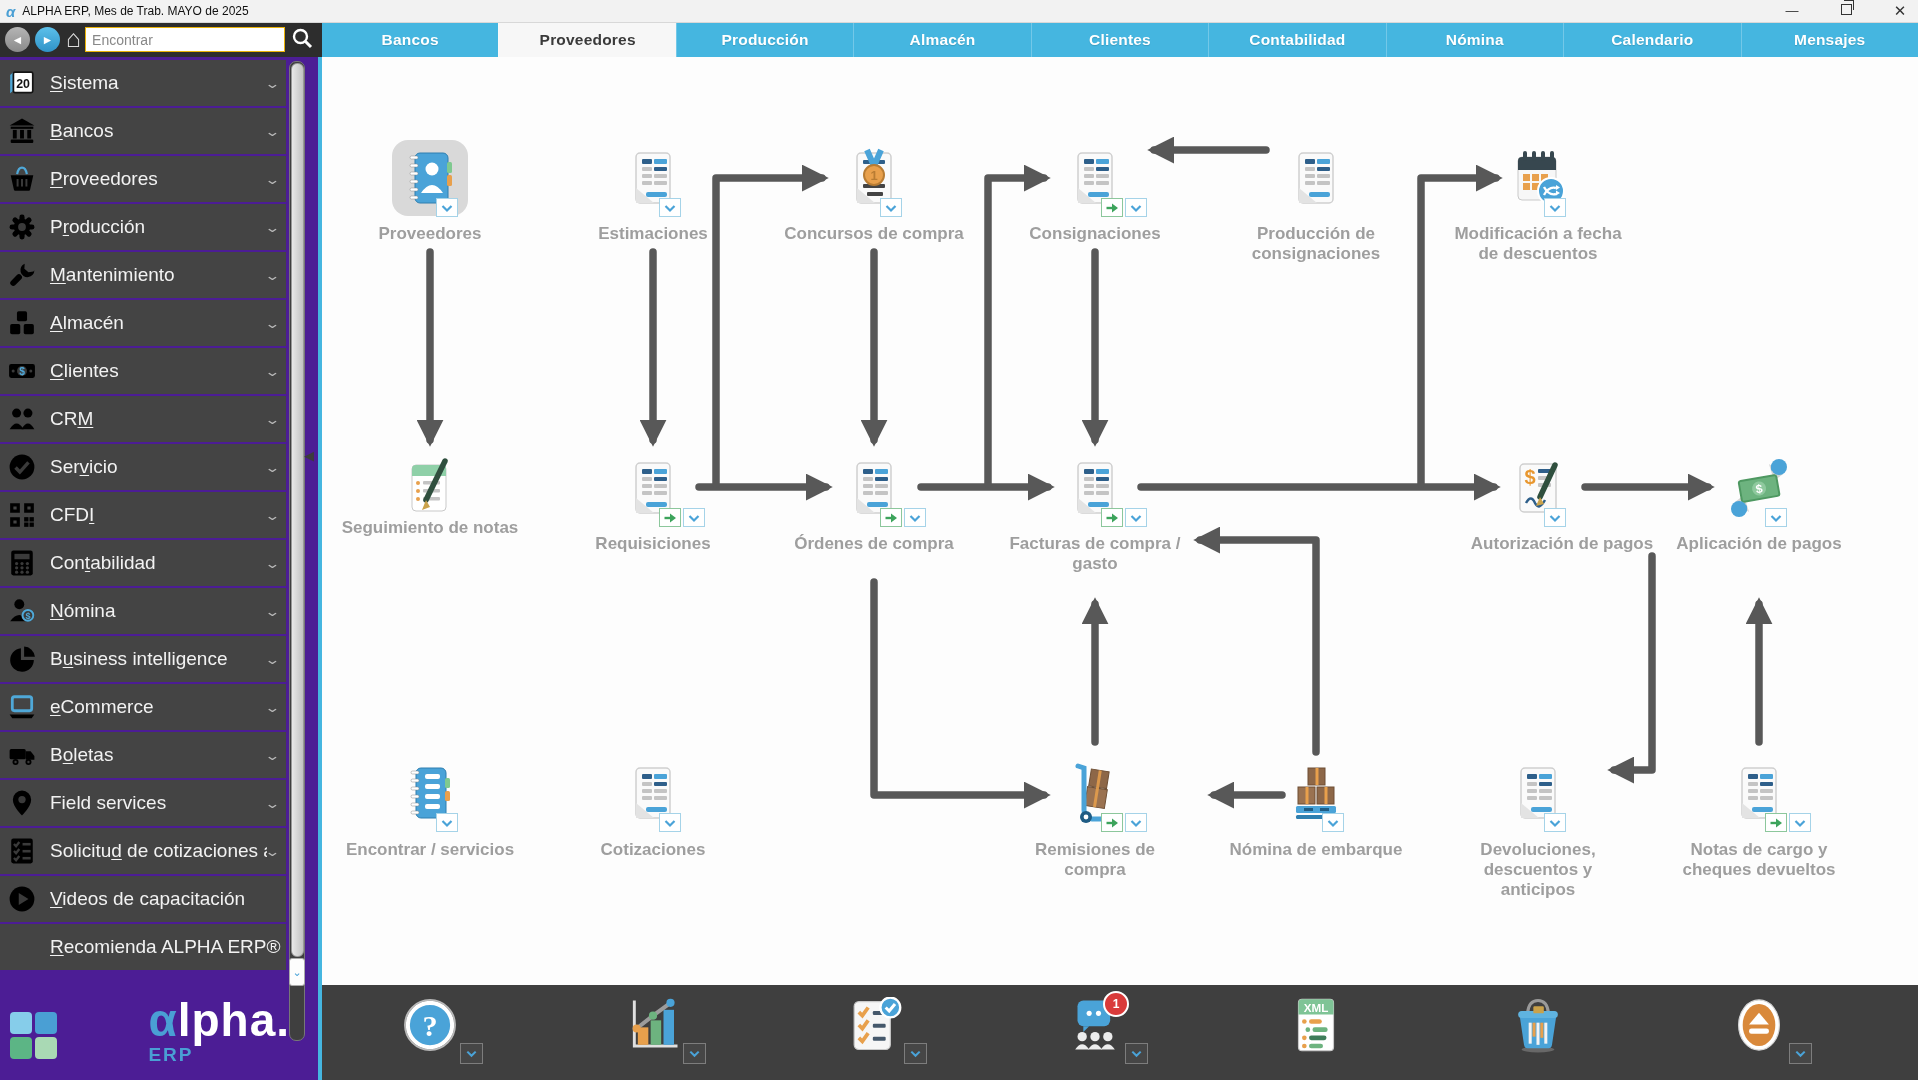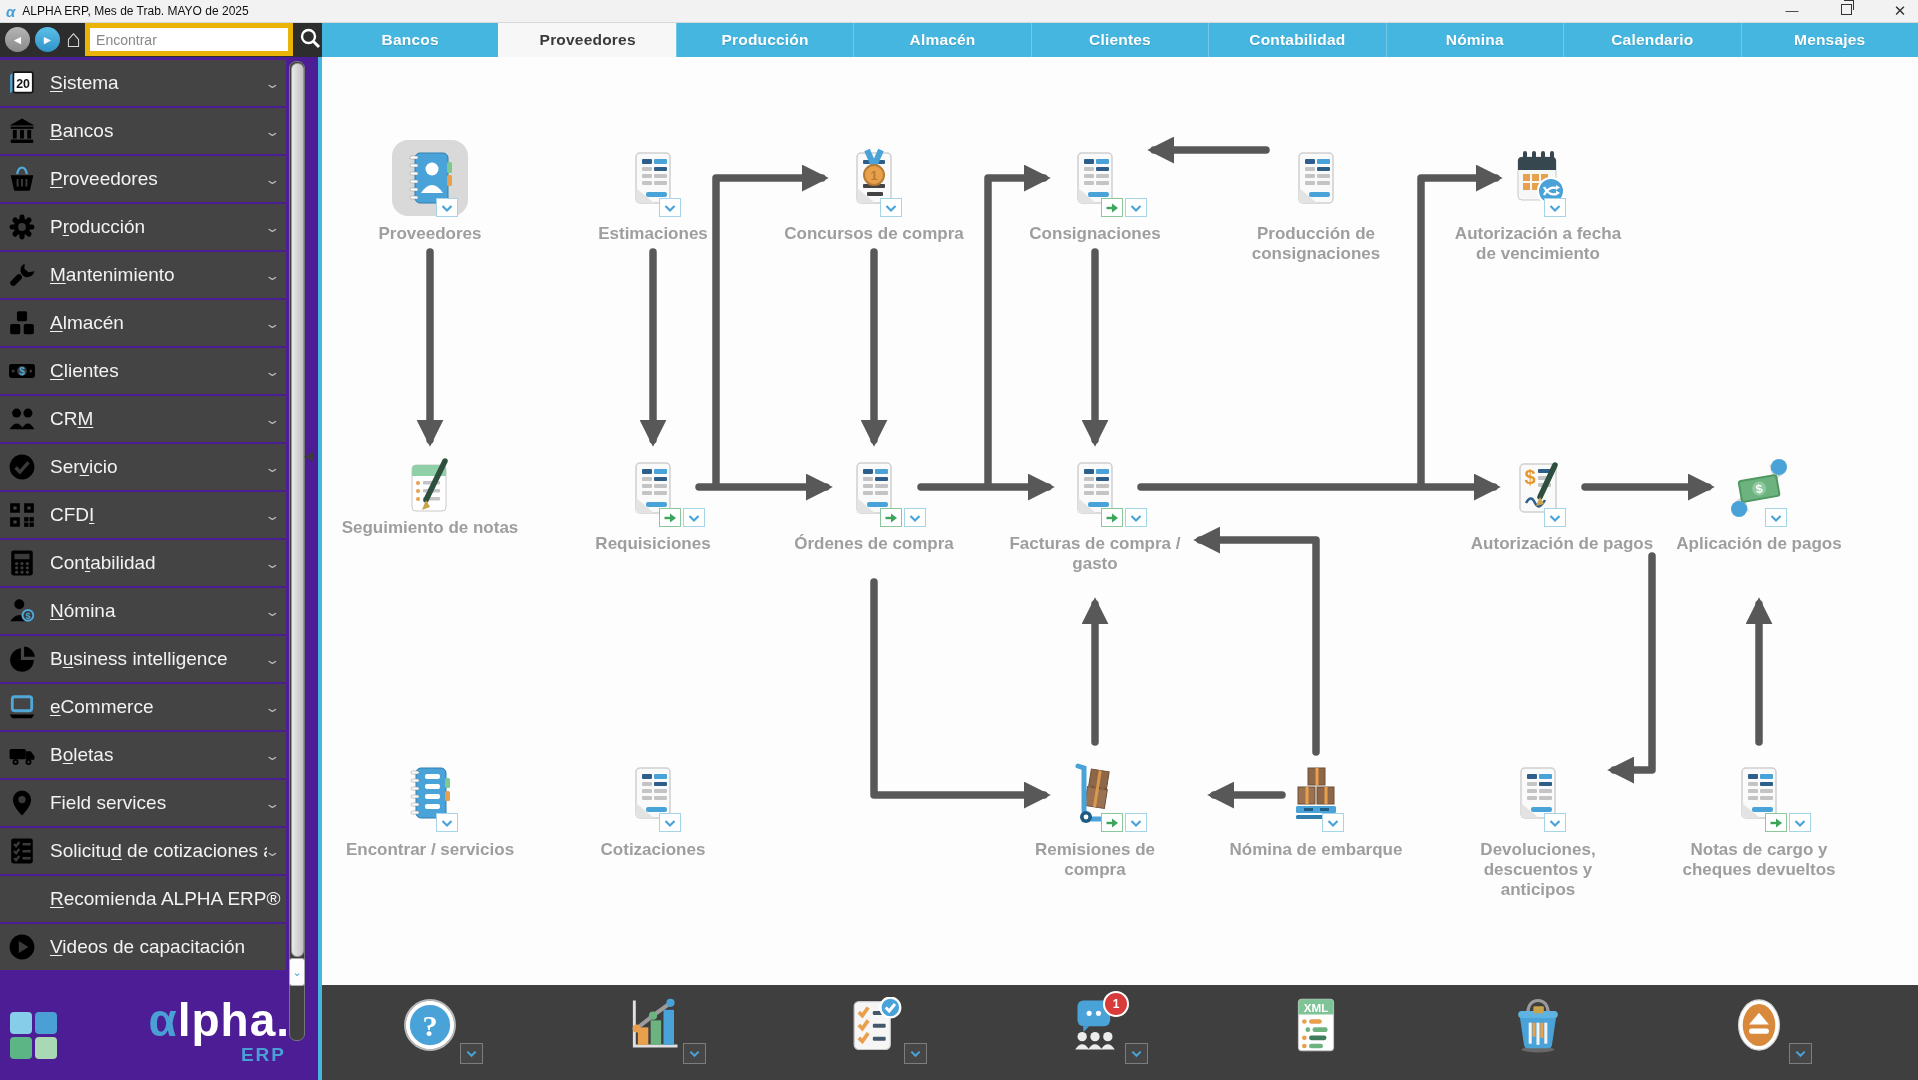--- a/index.html
+++ b/index.html
@@ -16,21 +16,21 @@
   .win-restore::before{content:"";position:absolute;left:2.5px;top:-5px;width:9px;height:9px;
     border-top:1.3px solid #333;border-right:1.3px solid #333;}
   
   .navtools{position:absolute;left:0;top:22px;width:322px;height:35px;background:#2d2d2d;
     display:flex;align-items:center;z-index:40;}
   .navcircle{width:25px;height:25px;border-radius:50%;display:flex;align-items:center;justify-content:center;
     color:#fff;font-size:12px;margin-left:5px;}
   .nav-back{background:linear-gradient(#b5b5b5,#8a8a8a);}
   .nav-fwd{background:linear-gradient(#5cc0ea,#2f93c8);}
   .nav-home{color:#dcdcdc;font-size:25px;margin:0 4px 3px 6px;}
-  .searchbox{width:186px;height:23px;border:5px solid #eab308;background:#fff;font-size:14px;
+  .searchbox{width:186px;height:23px;border:1px solid #eab308;background:#fff;font-size:14px;
     padding:0 6px;font-family:"Liberation Sans",sans-serif;}
   .searchbox::placeholder{color:#888;}
   .magwrap{margin-left:6px;}
   
   .tabs{position:absolute;left:322px;top:22px;width:1596px;height:35px;background:#45b6e0;display:flex;z-index:40;}
   .tab{flex:1;display:flex;align-items:center;justify-content:center;color:#fff;font-weight:bold;
     font-size:15.5px;letter-spacing:.2px;border-left:1px solid rgba(255,255,255,.25);cursor:default;
     text-shadow:0 1px 1px rgba(0,0,0,.15);}
   .tab:first-child{border-left:none;}
   .tab.active{background:#f7f7f7;color:#3a3a3a;text-shadow:none;}
@@ -49,21 +49,21 @@
     border-radius:7px;background:#3f3f3f;}
   .sthumb{position:absolute;left:290.5px;top:6px;width:11px;height:892px;border-radius:6px;
     background:linear-gradient(90deg,#e8e8e8,#c2c2c2);border:1px solid #999;}
   .sdown{position:absolute;left:289px;top:901px;width:14px;height:26px;background:#fdfdfd;border:1px solid #aaa;
     border-radius:3px;color:#4aa3d8;font-size:11px;display:flex;align-items:center;justify-content:center;}
   .collapse{position:absolute;left:304px;top:448px;color:#3c3c3c;font-size:13px;z-index:45;}
   
   .winicon{position:absolute;left:10px;top:955px;width:48px;height:48px;display:grid;
     grid-template-columns:22px 22px;grid-template-rows:22px 22px;gap:3px;}
   .winicon span{border-radius:4px;}
-  .brand{position:absolute;right:28px;top:940px;text-align:right;line-height:1;}
+  .brand{position:absolute;right:28px;top:940px;text-align:left;line-height:1;}
   .brand .balpha{font-size:46px;font-weight:bold;color:#fff;letter-spacing:1px;}
   .brand .balpha .a{color:#4a9fd4;}
   .brand .berp{font-size:19px;font-weight:bold;color:#4a9fd4;letter-spacing:2px;margin-top:2px;margin-right:4px;}
   
   .canvas{position:absolute;left:322px;top:57px;width:1596px;height:928px;background:#fdfdfd;overflow:hidden;}
   .flowsvg{position:absolute;left:0;top:0;}
   .node{position:absolute;}
   .nicon{position:absolute;width:64px;height:64px;}
   .nicon.sel{background:#d9d9d9;border-radius:10px;box-shadow:0 0 0 6px #d9d9d9;}
   .nlabel{position:absolute;width:184px;text-align:center;font-size:17px;font-weight:bold;color:#9e9e9e;line-height:1.18;}
@@ -626,30 +626,30 @@
       <div class="mitem">
         <span class="micon c-tan">
           <svg width="28" height="28">
             <use href="#s-checklist"></use>
           </svg>
         </span>
         <span class="mlabel">Solicitu<u>d</u> de cotizaciones a C</span>
         <span class="mchev">⌄</span>
       </div>
       <div class="mitem">
+        <span class="micon c-tan">
+          <svg width="28" height="28">
+            <use href="#s-play"></use>
+          </svg>
+        </span>
+        <span class="mlabel"><u>V</u>ideos de capacitación</span>
+      </div>
+      <div class="mitem">
         <span class="micon c-none"></span>
         <span class="mlabel"><u>R</u>ecomienda ALPHA ERP®</span>
-      </div>
-      <div class="mitem">
-        <span class="micon c-tan">
-          <svg width="28" height="28">
-            <use href="#s-play"></use>
-          </svg>
-        </span>
-        <span class="mlabel"><u>V</u>ideos de capacitación</span>
       </div>
     </div>
   <div class="sscroll"></div>
   <div class="sthumb"></div>
   <div class="sdown">⌄</div>
   <div class="winicon">
     <span style="background:#86cdea"></span>
       <span style="background:#4a9fd4"></span>
     <span style="background:#5cb585"></span>
       <span style="background:#a9d9b4"></span>
@@ -757,21 +757,21 @@
       <div class="nicon" style="left: 1184px; top: 89px;"><svg width="64" height="64">
           <use href="#i-calsh"></use>
         </svg></div>
       <div class="nbtns" style="left: 1222px; top: 141px;">
         <span class="nbtn chev">
           <svg width="16" height="14">
             <use href="#m-chev"></use>
           </svg>
         </span>
       </div>
-      <div class="nlabel" style="left: 1124px; top: 167px;">Autorización a fecha de vencimiento</div>
+      <div class="nlabel" style="left: 1124px; top: 167px;">Modificación a fecha de descuentos</div>
     </div>
     <div class="node">
       <div class="nicon" style="left: 76px; top: 399px;"><svg width="64" height="64">
           <use href="#i-notepen"></use>
         </svg></div>
       <div class="nlabel" style="left: 16px; top: 461px;">Seguimiento de notas</div>
     </div>
     <div class="node">
       <div class="nicon" style="left: 299px; top: 399px;"><svg width="64" height="64">
           <use href="#i-doc"></use>

